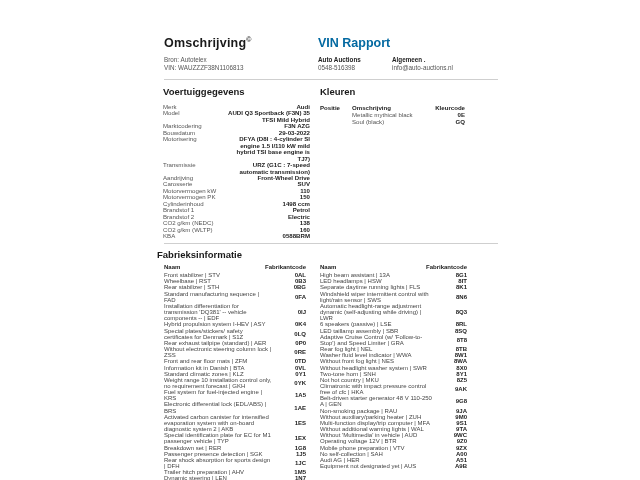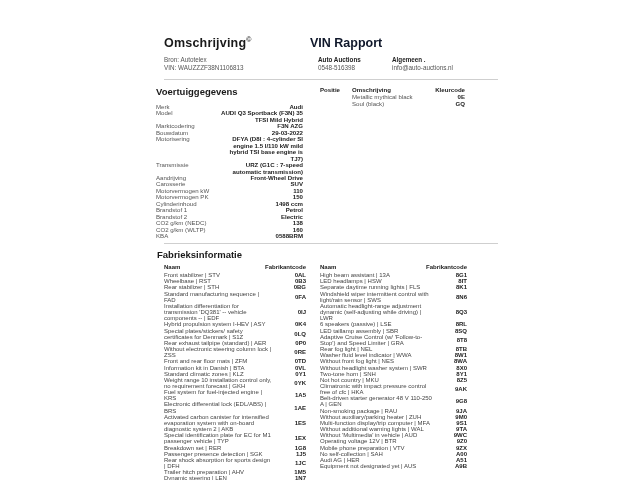--- a/index.html
+++ b/index.html
@@ -6,35 +6,35 @@
   body{
     width:640px;height:480px;background:#ffffff;overflow:hidden;
     font-family:"Liberation Sans","DejaVu Sans",sans-serif;color:#222;
     position:relative;
   }
   .page{position:absolute;left:0;top:0;width:640px;height:480px;background:#fff;}
 
   
   .brand{position:absolute;left:164px;top:36px;font-size:12.5px;font-weight:bold;color:#1a1a1a;letter-spacing:.2px;}
   .brand sup{font-size:7px;font-weight:bold;}
-  .report-title{position:absolute;left:310px;top:36px;font-size:12.5px;font-weight:bold;color:#0f172a;}
+  .report-title{position:absolute;left:318px;top:36px;font-size:12.5px;font-weight:bold;color:#0369a1;}
   .meta{position:absolute;top:56px;font-size:6.3px;line-height:8px;color:#555;}
   .meta-bron{left:164px;}
   .meta-company{left:318px;}
   .meta-contact{left:392px;}
   .meta .strong{font-weight:bold;color:#222;}
 
   .rule{position:absolute;left:164px;width:334px;height:0;border-top:1px solid #cfcfcf;}
   .rule-1{top:79px;}
   .rule-2{top:243px;}
 
   .section-title{font-size:9.5px;font-weight:bold;color:#1a1a1a;}
 
   
-  .vehicle{position:absolute;left:156px;top:86px;width:147px;}
+  .vehicle{position:absolute;left:163px;top:86px;width:147px;}
   .vehicle .section-title{margin-bottom:7px;}
   .vrow{display:flex;font-size:6.1px;line-height:6.45px;}
   .vlabel{flex:0 0 62px;color:#555;}
   .vvalue{flex:1;text-align:right;font-weight:bold;color:#222;}
 
   
   .colors{position:absolute;left:320px;top:86px;width:145px;}
   .colors .section-title{margin-bottom:7px;}
   .crow{display:flex;font-size:6.1px;line-height:7px;}
   .c-pos{flex:0 0 32px;}
@@ -142,20 +142,21 @@
           <span class="vvalue">160</span>
         </div>
         <div class="vrow">
           <span class="vlabel">KBA</span>
           <span class="vvalue">0588BRM</span>
         </div>
       </div>
   </div>
 
   <div class="colors">
+    <div class="section-title">Kleuren</div>
     <div class="crow head">
       <span class="c-pos">Positie</span>
       <span class="c-desc">Omschrijving</span>
       <span class="c-code">Kleurcode</span>
     </div>
     <div id="color-rows">
         <div class="crow">
           <span class="c-pos"></span>
           <span class="c-desc">Metallic mythical black</span>
           <span class="c-code">0E</span>

